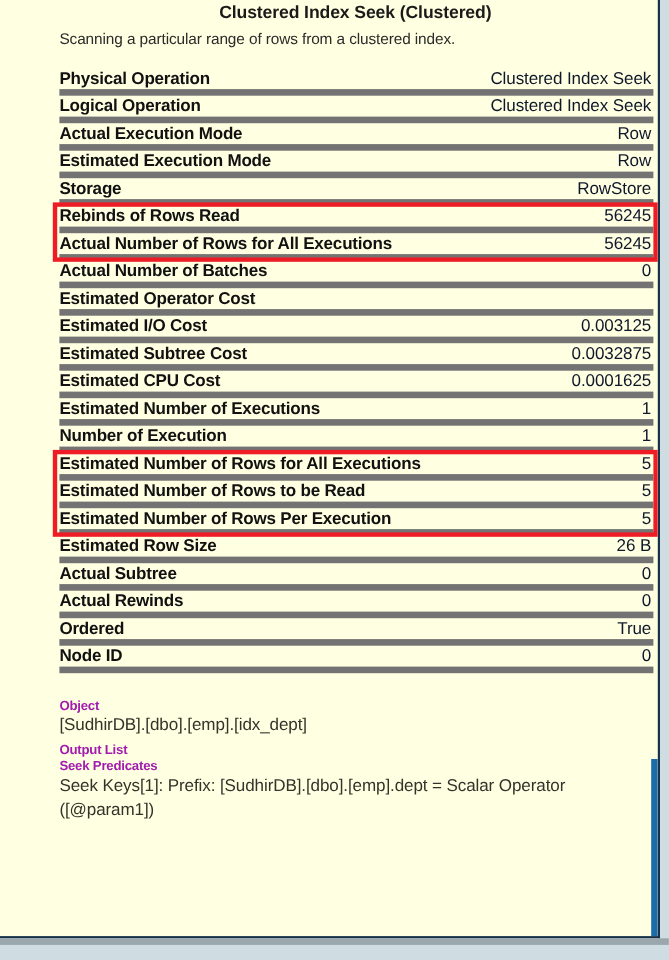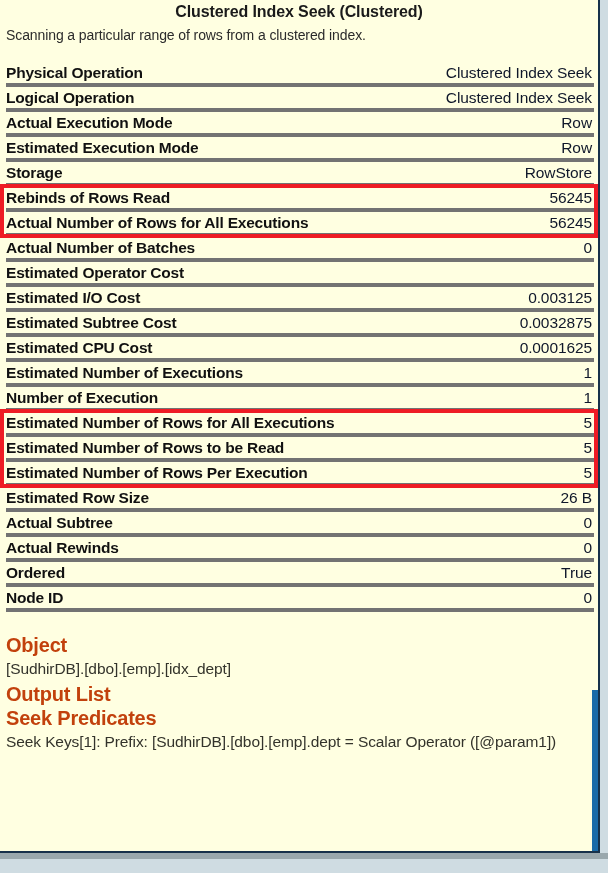--- a/index.html
+++ b/index.html
@@ -19,20 +19,21 @@
     position: absolute;
     left: 0;
     top: 0;
     width: 600px;
     height: 853px;
     background: #ffffe1;
     border-right: 2px solid #17314a;
     border-bottom: 2px solid #17314a;
     box-sizing: border-box;
     overflow: hidden;
+    padding-left: 48px;
   }
   #blue-edge {
     position: absolute;
     right: 0;
     top: 690px;
     width: 6px;
     height: 163px;
     background: #1a6ba8;
   }
   #bottom-shadow {
@@ -66,21 +67,21 @@
     margin-top: 19px;
     padding: 0 4px 0 6px;
   }
   .prop-row {
     position: relative;
     display: flex;
     align-items: center;
     justify-content: space-between;
     height: 25px;
     box-sizing: border-box;
-    border-bottom: 4px solid #737373;
+    border-bottom: 6px solid #737373;
     padding: 0 2px 0 0;
   }
   .prop-key {
     font-size: 15.5px;
     font-weight: bold;
     color: #111111;
     white-space: nowrap;
     letter-spacing: -0.2px;
   }
   .prop-val {
@@ -99,23 +100,23 @@
     pointer-events: none;
     left: 0;
     right: 0;
   }
 
   
   .detail-sections {
     padding: 22px 8px 0 6px;
   }
   .detail-head {
-    font-size: 20px;
+    font-size: 12px;
     font-weight: bold;
-    color: #c2410c;
+    color: #a21caf;
     letter-spacing: -0.2px;
     margin-bottom: 1px;
   }
   .detail-body {
     font-size: 15.5px;
     color: #33332b;
     letter-spacing: -0.1px;
     line-height: 1.42;
     margin-bottom: 3px;
   }

